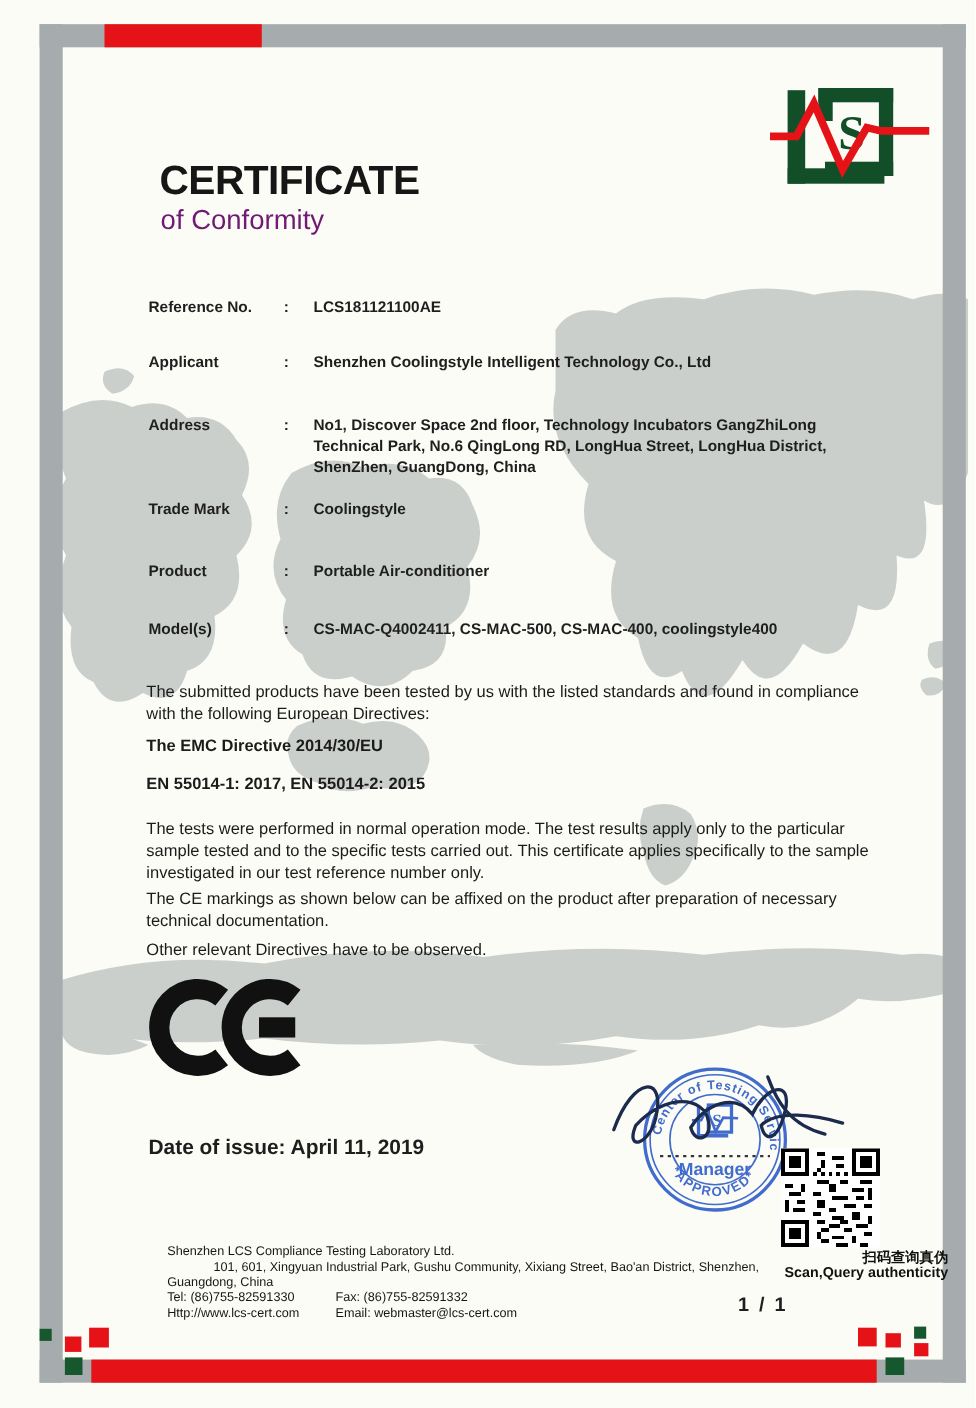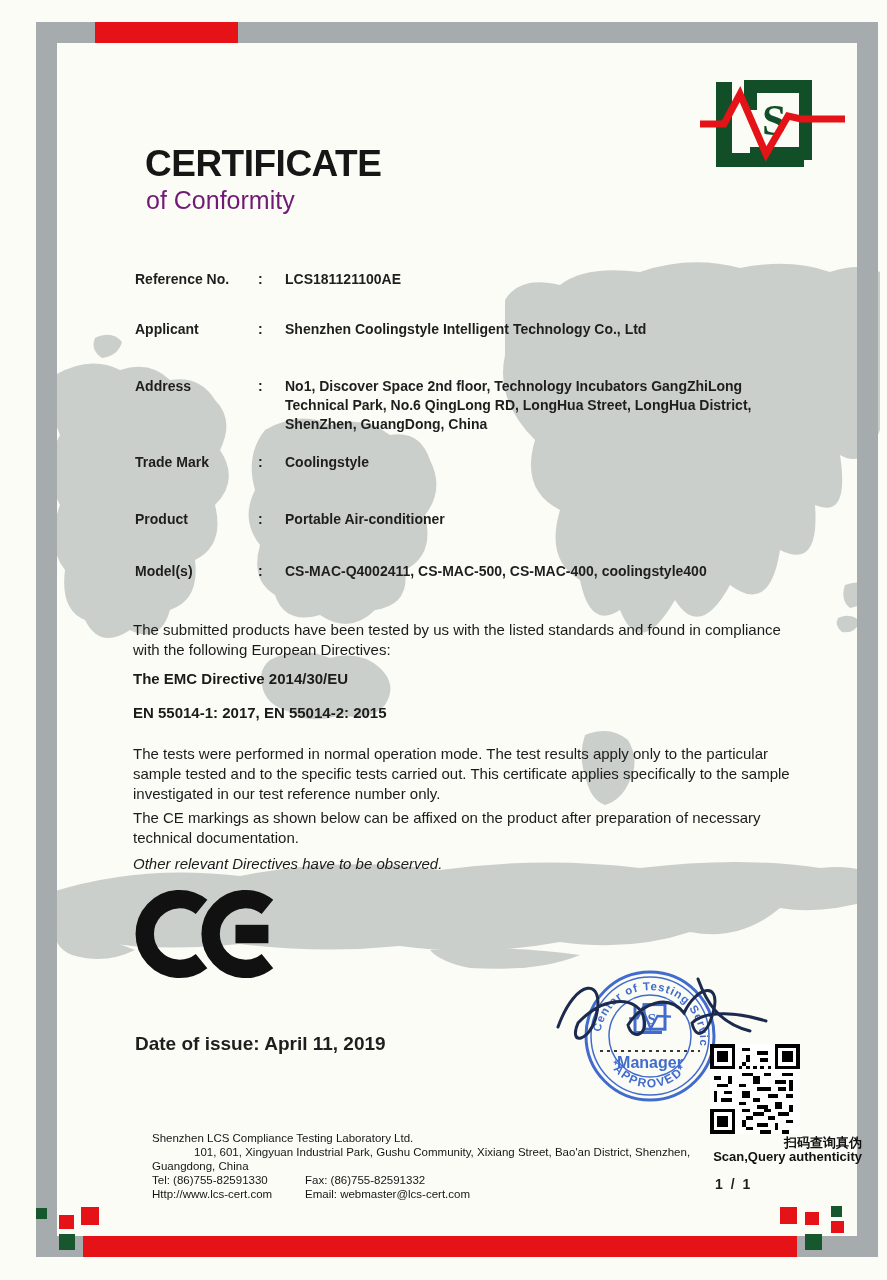--- a/index.html
+++ b/index.html
@@ -19,21 +19,21 @@
   .title{font-size:37px;font-weight:700;letter-spacing:-0.5px;color:#161616;}
   .subtitle{font-size:25px;font-weight:400;color:#701a75;}
   .row{position:absolute;left:135px;display:flex;font-size:14px;font-weight:700;line-height:19px;}
   .row .lbl{width:123px;flex:none;}
   .row .sep{width:27px;flex:none;}
   .row .val{width:505px;}
   .para{position:absolute;left:133px;width:662px;font-size:15px;line-height:20px;color:#1b1b1b;}
   .bold{font-weight:700;}
   .footer-txt{font-size:11.5px;line-height:14px;color:#161616;}
   .qr-cap{font-size:13px;font-weight:700;text-align:right;color:#111;}
-  .pagenum{font-size:14px;font-weight:700;letter-spacing:2px;margin-left:44px;}
+  .pagenum{font-size:18px;font-weight:700;letter-spacing:2px;}
 </style>
 </head>
 <body>
 
 <div class="page">
 
   <svg class="map-layer" width="887" height="1280" viewBox="0 0 887 1280">
     <g fill="#cbcfcb">
       <path d="M505,300 Q520,275 560,285 Q585,265 640,272 Q690,255 740,268 Q790,258 830,272 Q860,262 880,272 L880,430 Q865,470 840,455 Q850,520 815,505 Q820,570 780,550 Q770,615 730,585 Q700,640 675,600 Q640,660 620,610 Q590,630 580,580 Q545,560 560,510 Q520,490 535,440 Q495,400 505,355 Z"></path>
       <path d="M95,338 Q112,330 122,342 Q118,356 102,358 Q90,350 95,338 Z"></path>
@@ -114,21 +114,21 @@
       <span class="lbl">Model(s)</span>
       <span class="sep">:</span>
       <span class="val" style="width:520px;">CS-MAC-Q4002411, CS-MAC-500, CS-MAC-400, coolingstyle400</span>
     </div>
 
     <div class="para" style="top:620px;">The submitted products have been tested by us with the listed standards and found in compliance with the following European Directives:</div>
     <div class="para bold" style="top:669px;">The EMC Directive 2014/30/EU</div>
     <div class="para bold" style="top:703px;">EN 55014-1: 2017, EN 55014-2: 2015</div>
     <div class="para" style="top:744px;">The tests were performed in normal operation mode. The test results apply only to the particular sample tested and to the specific tests carried out. This certificate applies specifically to the sample investigated in our test reference number only.</div>
     <div class="para" style="top:808px;width:640px;">The CE markings as shown below can be affixed on the product after preparation of necessary technical documentation.</div>
-    <div class="para" style="top:854px;font-style:italic;">Other relevant Directives have to be observed.</div>
+    <div class="para" style="top:854px;">Other relevant Directives have to be observed.</div>
 
     <svg class="abs" style="left:126px;top:882px;" width="155" height="105" viewBox="0 0 160 105">
       <path d="M78,24 A36,36 0 1 0 78,80" fill="none" stroke="#111" stroke-width="19"></path>
       <path d="M146,24 A36,36 0 1 0 146,80" fill="none" stroke="#111" stroke-width="19"></path>
       <rect x="113" y="42.5" width="34" height="19" fill="#111"></rect>
     </svg>
 
     <div class="abs bold" style="left:135px;top:1033px;font-size:19px;">Date of issue: April 11, 2019</div>
 
     <svg class="abs" style="left:572px;top:963px;opacity:0.9;" width="156" height="150" viewBox="0 0 156 150">

